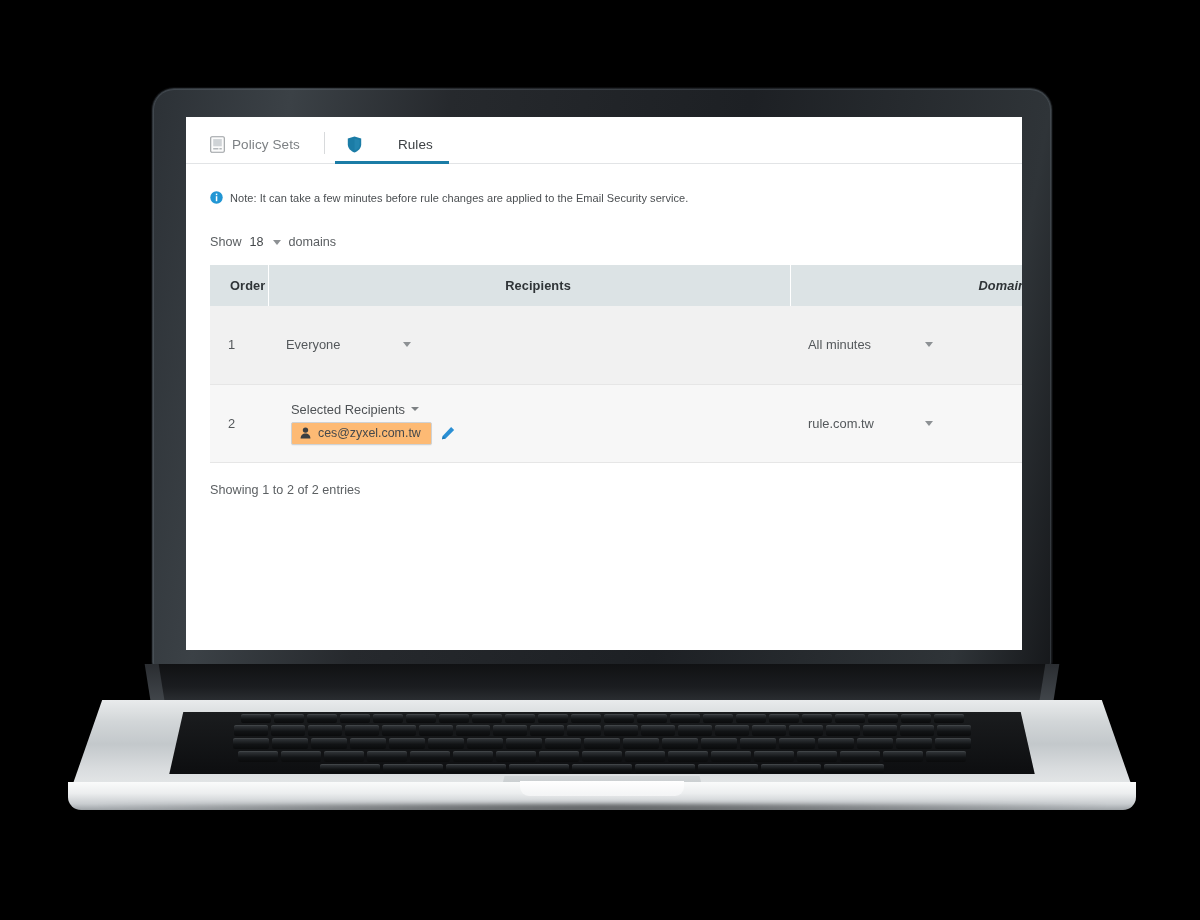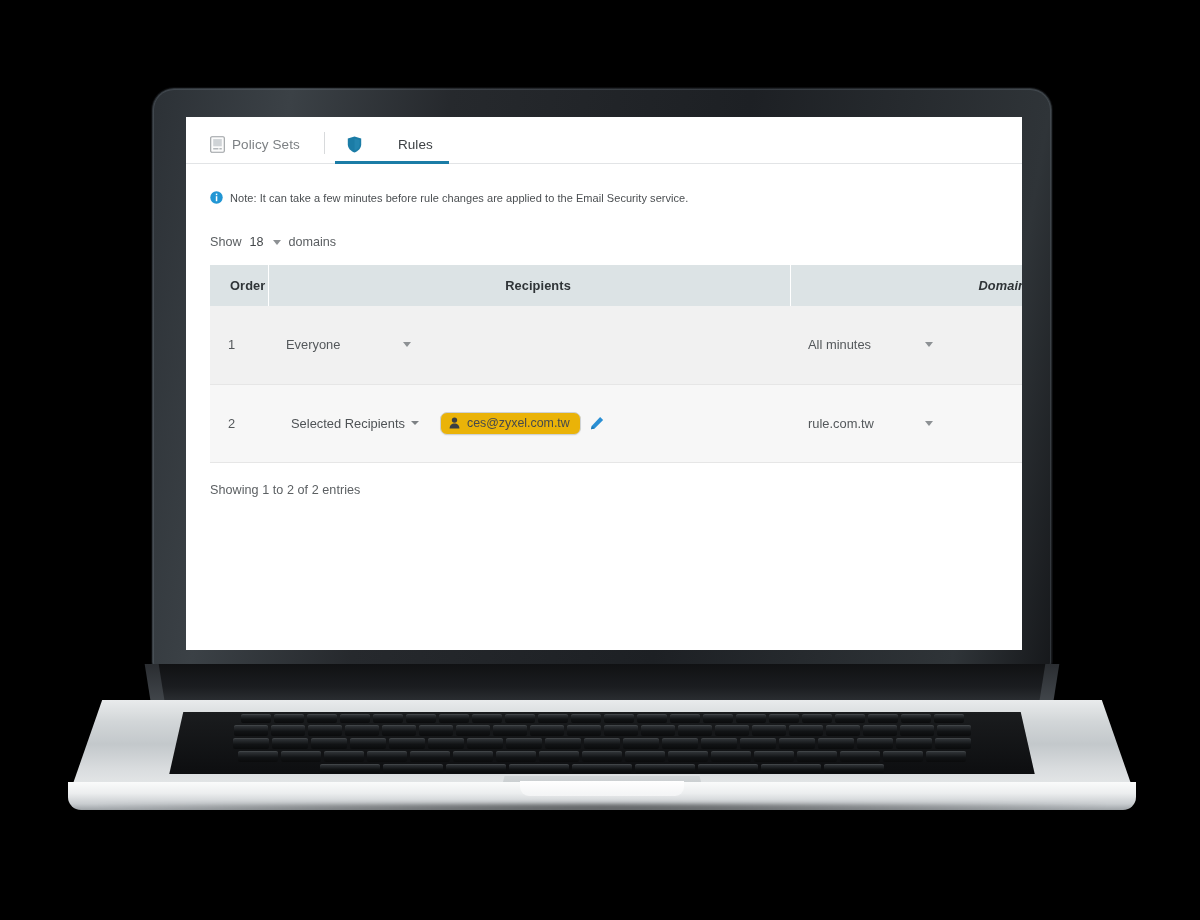--- a/index.html
+++ b/index.html
@@ -182,42 +182,42 @@
     display: inline-flex;
     align-items: center;
     justify-content: space-between;
     min-width: 125px;
     cursor: pointer;
     color: #54585b;
   }
   .cell-select .txt { font-size: 12.9px; }
   .cell-select .caret { margin-left: 22px; }
 
-  .recip-stack { display: flex; flex-direction: row; gap: 21px; padding-left: 5px; }
+  .recip-stack { display: flex; flex-direction: column; gap: 5px; padding-left: 5px; }
   .recip-head {
     display: inline-flex;
     align-items: center;
     gap: 6px;
     cursor: pointer;
     font-size: 12.9px;
     color: #4e5255;
     width: fit-content;
   }
   .recip-head .caret {
     border-left-width: 4px; border-right-width: 4px; border-top-width: 4.5px;
     border-top-color: #7d8184;
   }
   .chip-row { display: flex; align-items: center; gap: 9px; }
   .chip {
     display: inline-flex;
     align-items: center;
     gap: 7px;
-    background: #eab308;
+    background: #fdba74;
     border: 1px solid #cfd2d4;
-    border-radius: 7px;
+    border-radius: 2px;
     height: 23px;
     padding: 0 10px 0 8px;
     font-size: 12.4px;
     color: #46494c;
     box-shadow: 0 1px 1px rgba(0,0,0,0.04);
   }
   .icon-user { width: 11px; height: 12px; display:block; }
   .icon-pencil { width: 14px; height: 14px; display:block; cursor: pointer; }
 
   

